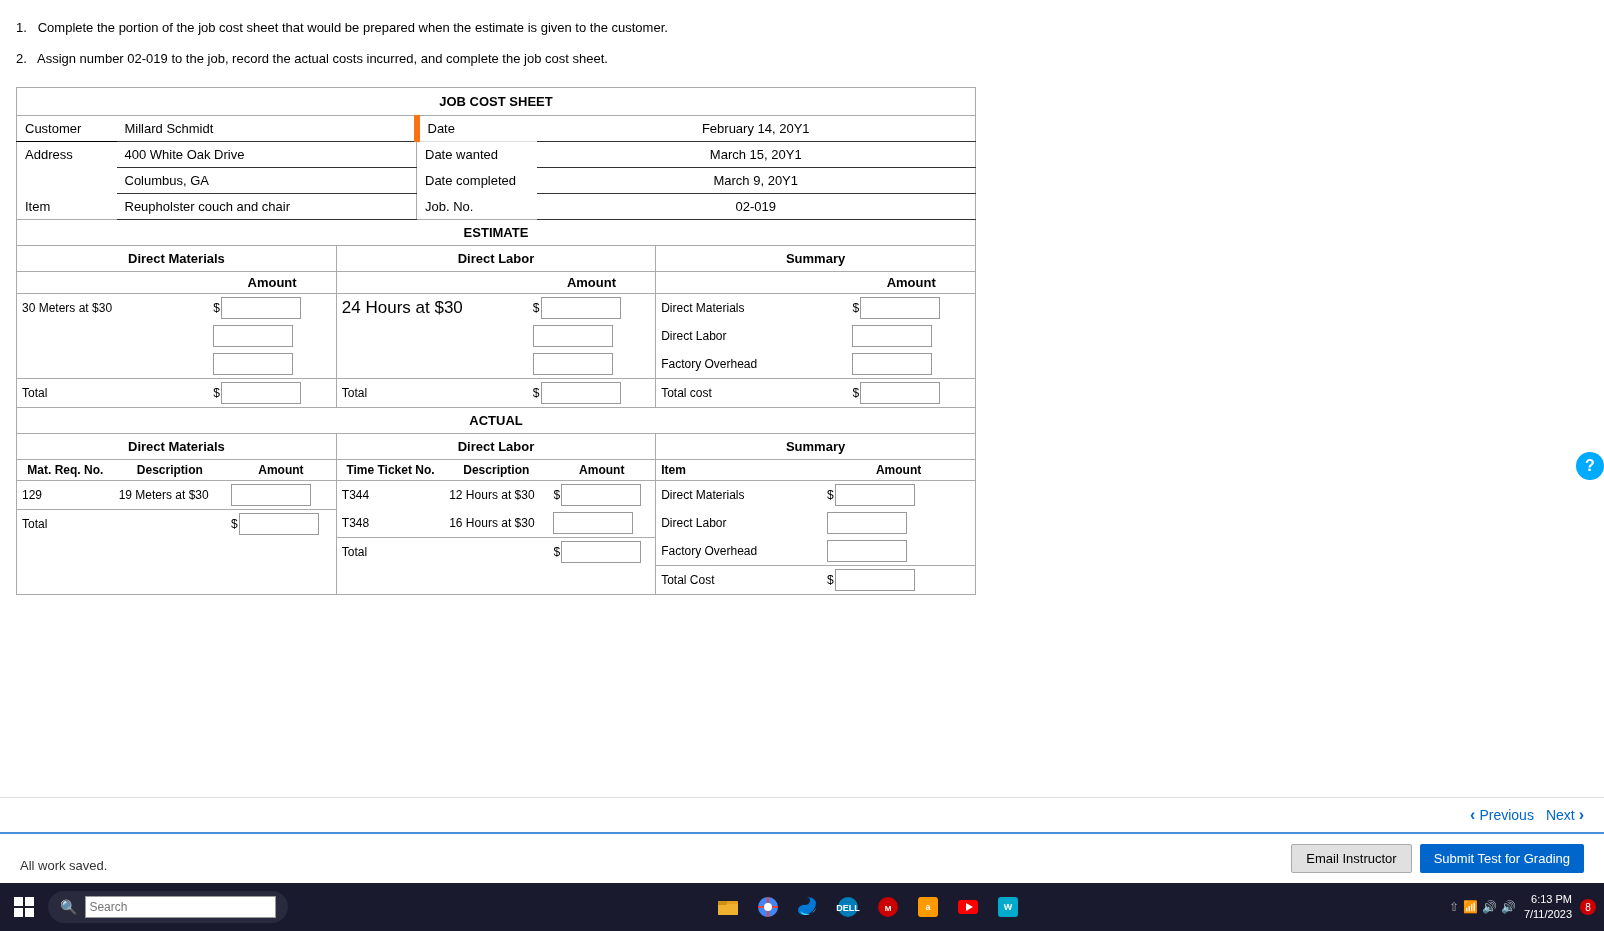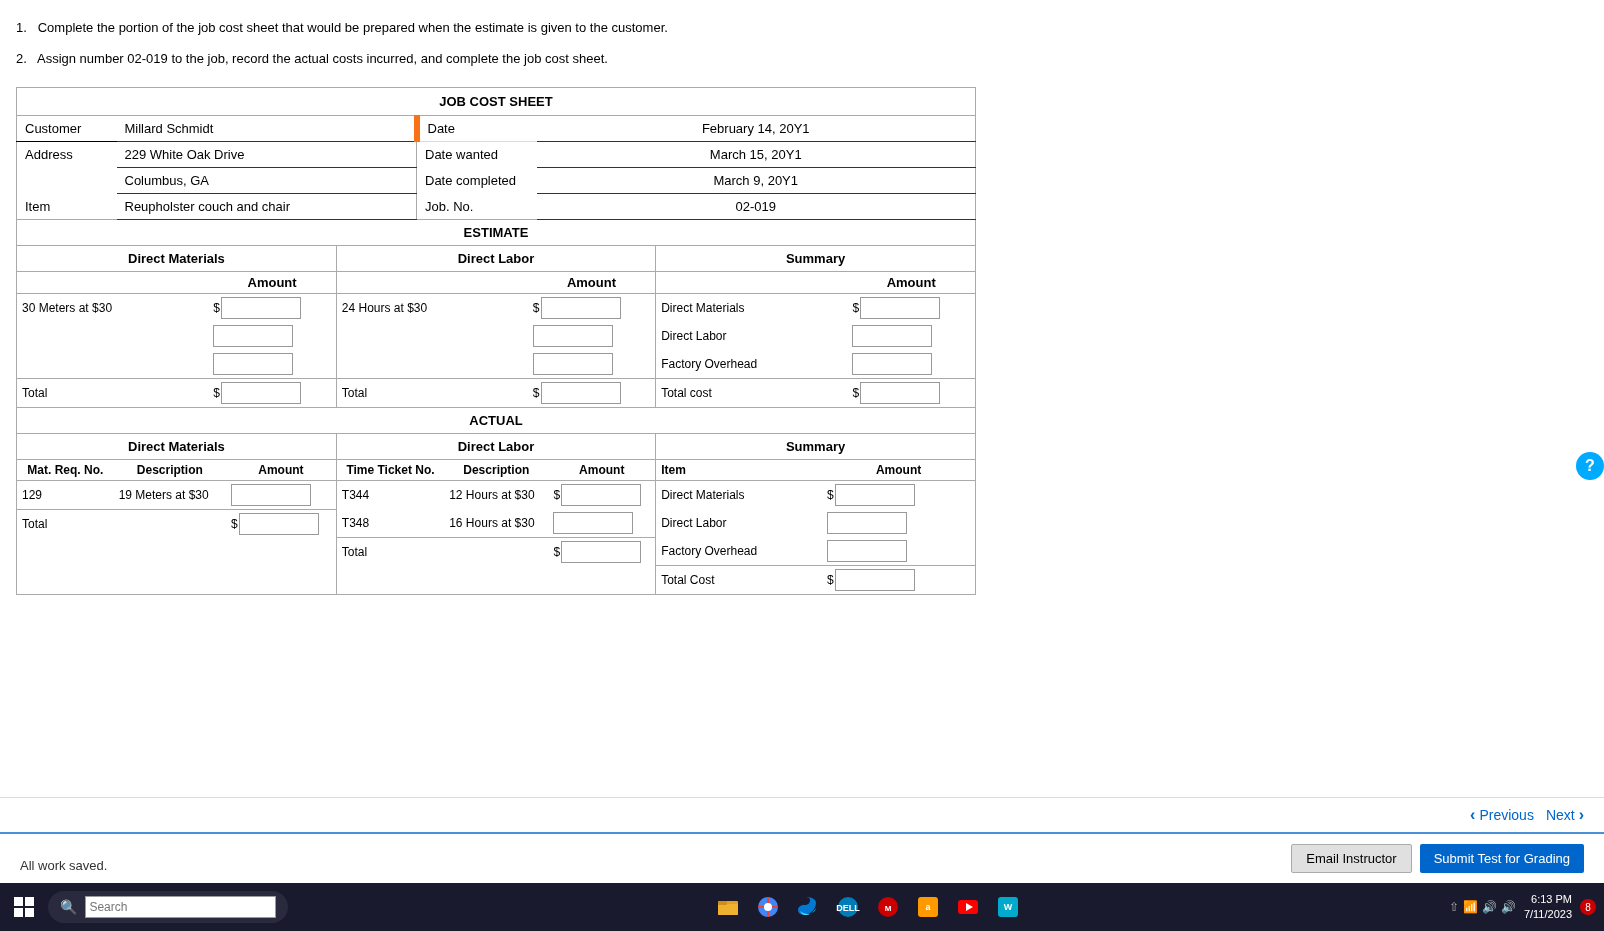--- a/index.html
+++ b/index.html
@@ -288,21 +288,21 @@
     </tr>
 
     <tr>
       <td style="padding:5px 8px; width:100px; border-bottom:1px solid #000000;">Customer</td>
       <td style="padding:5px 8px; border-bottom:1px solid #333; width:300px;">Millard Schmidt</td>
       <td style="padding:5px 8px; width:120px; border-left:6px solid #f97316; border-bottom:1px solid #ddd;">Date</td>
       <td style="padding:5px 8px; border-bottom:1px solid #333; text-align:center;">February 14, 20Y1</td>
     </tr>
     <tr>
       <td style="padding:5px 8px;">Address</td>
-      <td style="padding:5px 8px; border-bottom:1px solid #333;">229 White Oak Drive</td>
+      <td style="padding:5px 8px; border-bottom:1px solid #333;">400 White Oak Drive</td>
       <td style="padding:5px 8px; border-left:1px solid #aaa;">Date wanted</td>
       <td style="padding:5px 8px; border-bottom:1px solid #333; text-align:center;">March 15, 20Y1</td>
     </tr>
     <tr>
       <td style="padding:5px 8px;"></td>
       <td style="padding:5px 8px; border-bottom:1px solid #333;">Columbus, GA</td>
       <td style="padding:5px 8px; border-left:1px solid #aaa;">Date completed</td>
       <td style="padding:5px 8px; border-bottom:1px solid #333; text-align:center;">March 9, 20Y1</td>
     </tr>
     <tr>
@@ -366,21 +366,21 @@
               <table style="width:100%; border-collapse:collapse;">
                 <tbody>
                         <tr>
                   <th colspan="2" style="text-align:center; padding:5px; border-bottom:1px solid #aaa; font-weight:bold;">Direct Labor</th>
                 </tr>
                 <tr>
                   <th style="width:60%; border-bottom:1px solid #aaa; padding:3px 5px;"></th>
                   <th style="text-align:center; border-bottom:1px solid #aaa; padding:3px 5px;">Amount</th>
                 </tr>
                 <tr>
-                  <td style="padding:3px 5px; font-size:12px;">24 Hours at $30</td>
+                  <td style="padding:3px 5px; font-size:17px;">24 Hours at $30</td>
                   <td style="padding:3px 5px;">
                     <div class="dollar-input">
                       <span class="dollar-sign">$</span>
                       <input type="text" class="inp-sm" style="">
                     </div>
                   </td>
                 </tr>
                 <tr>
                   <td style="padding:3px 5px; height:26px;"></td>
                   <td style="padding:3px 5px;"><input type="text" class="inp-sm" style=""></td>

